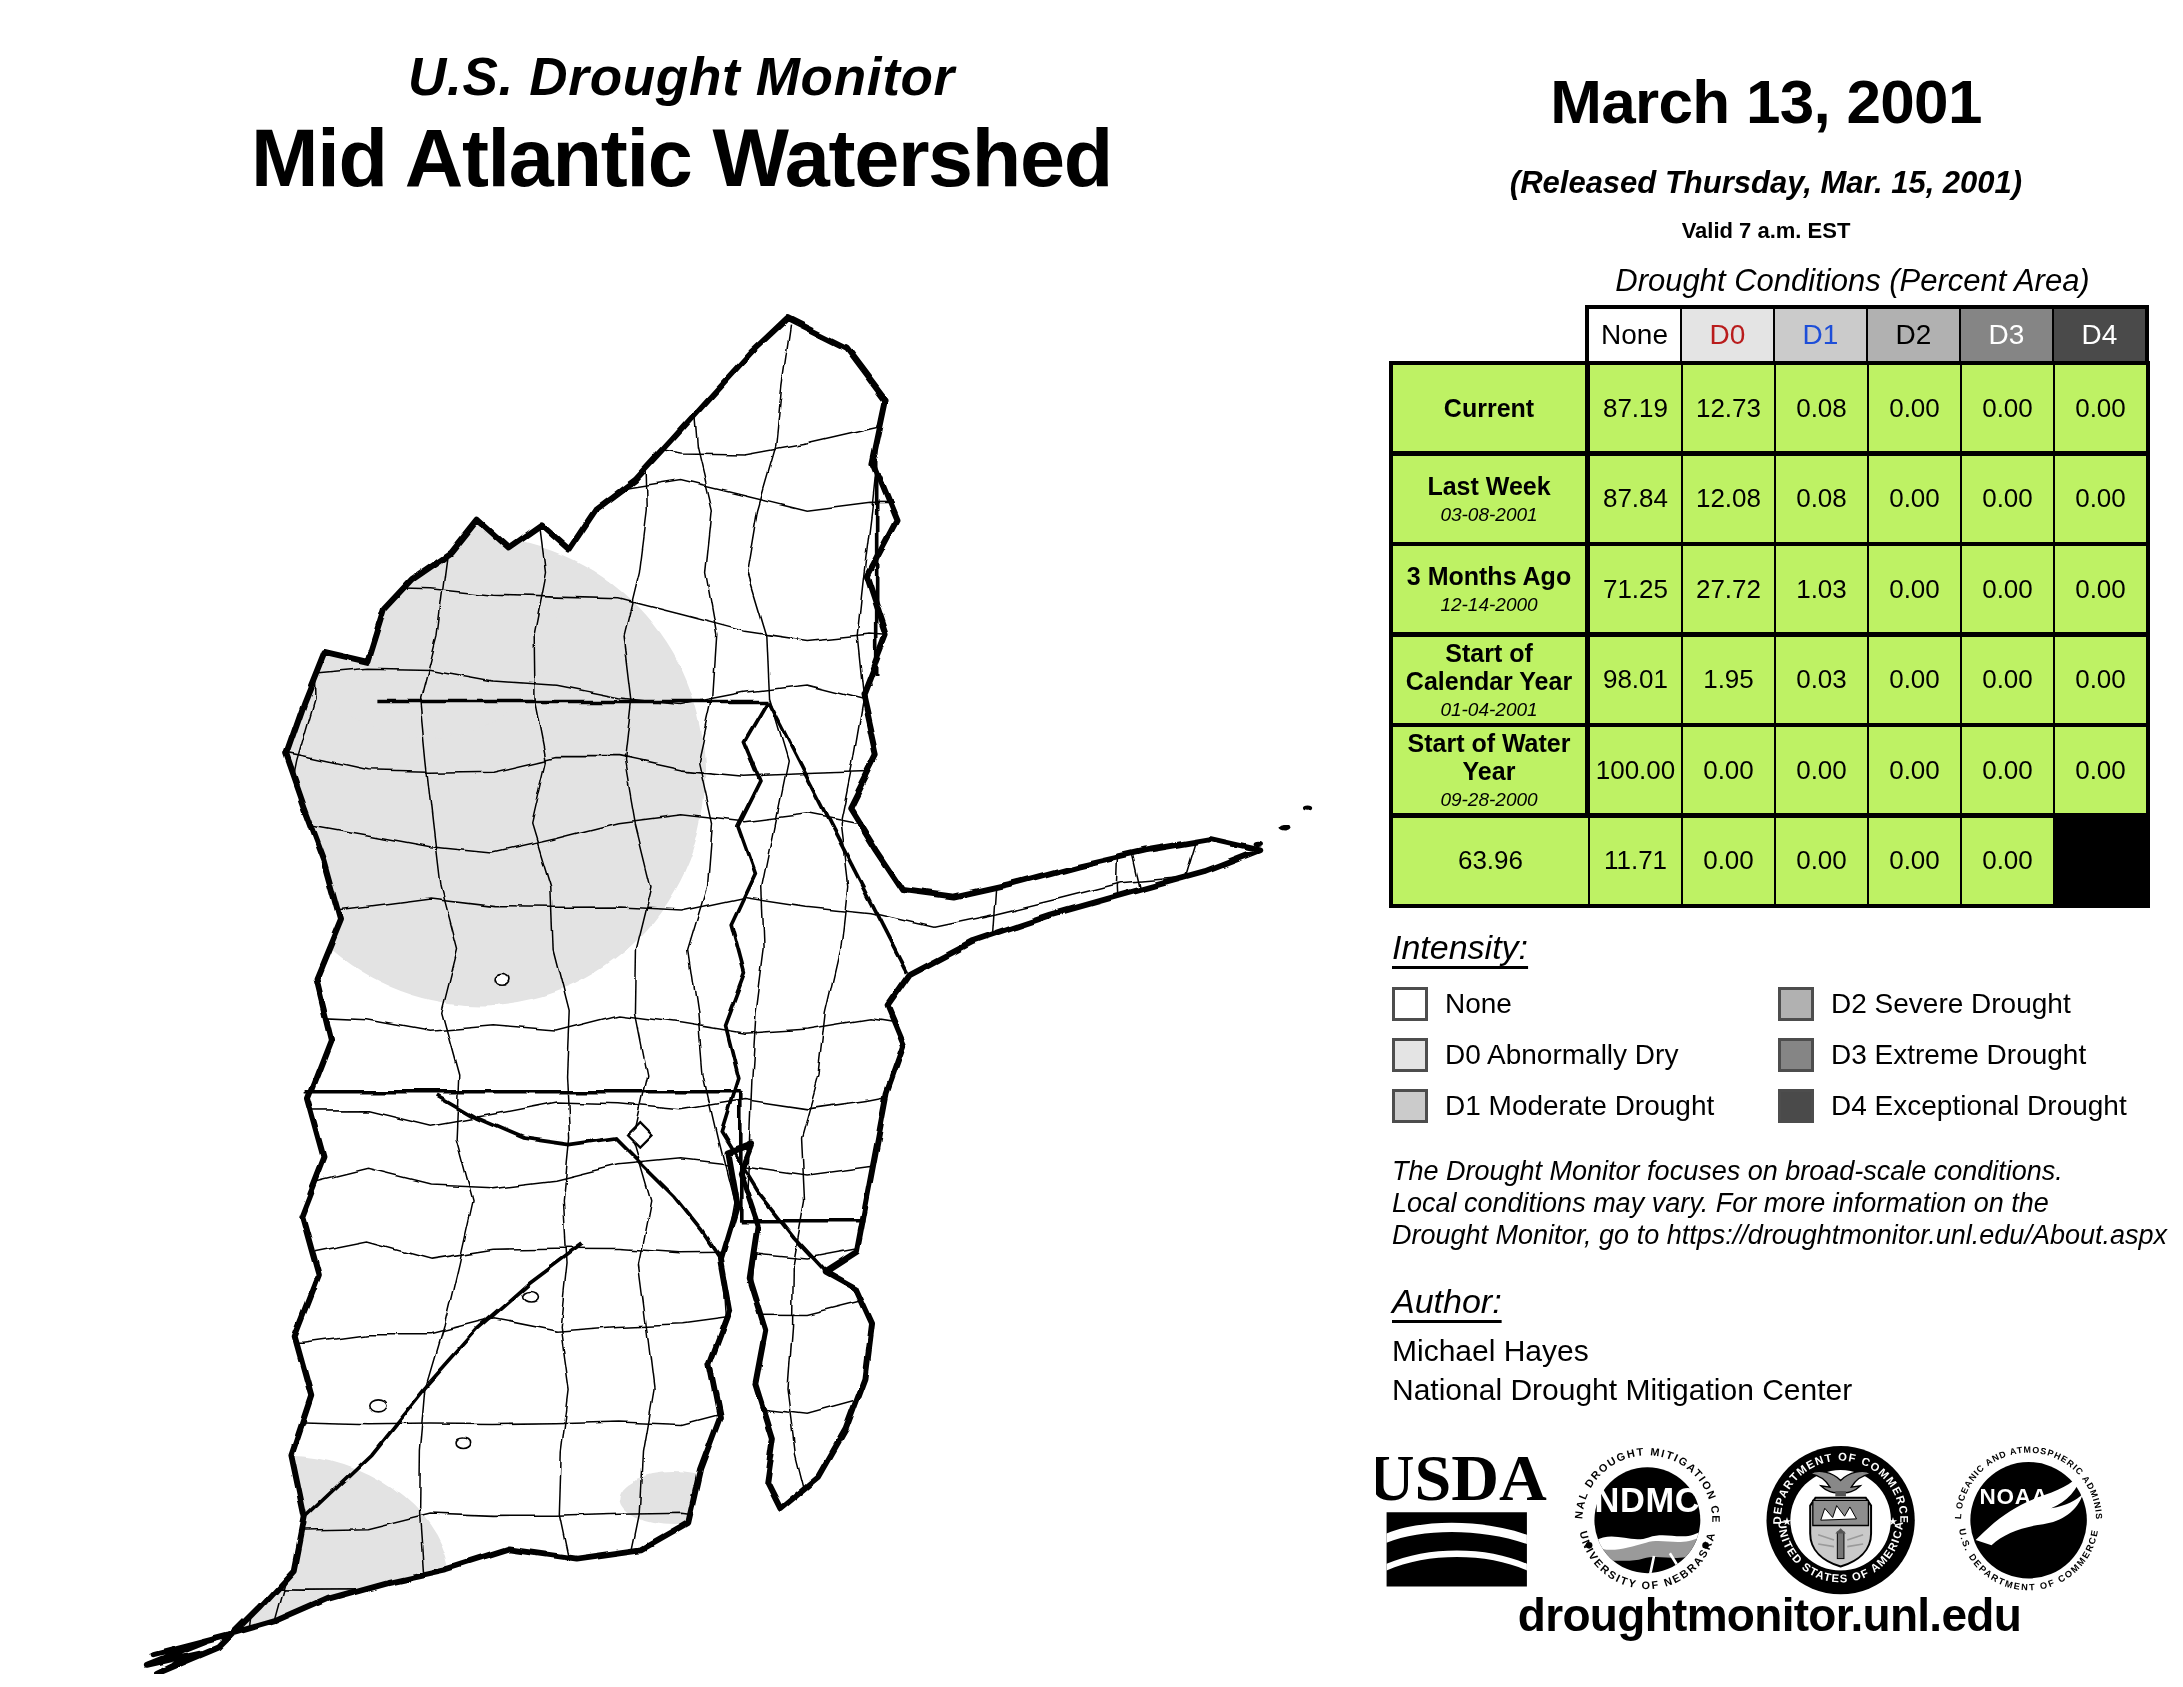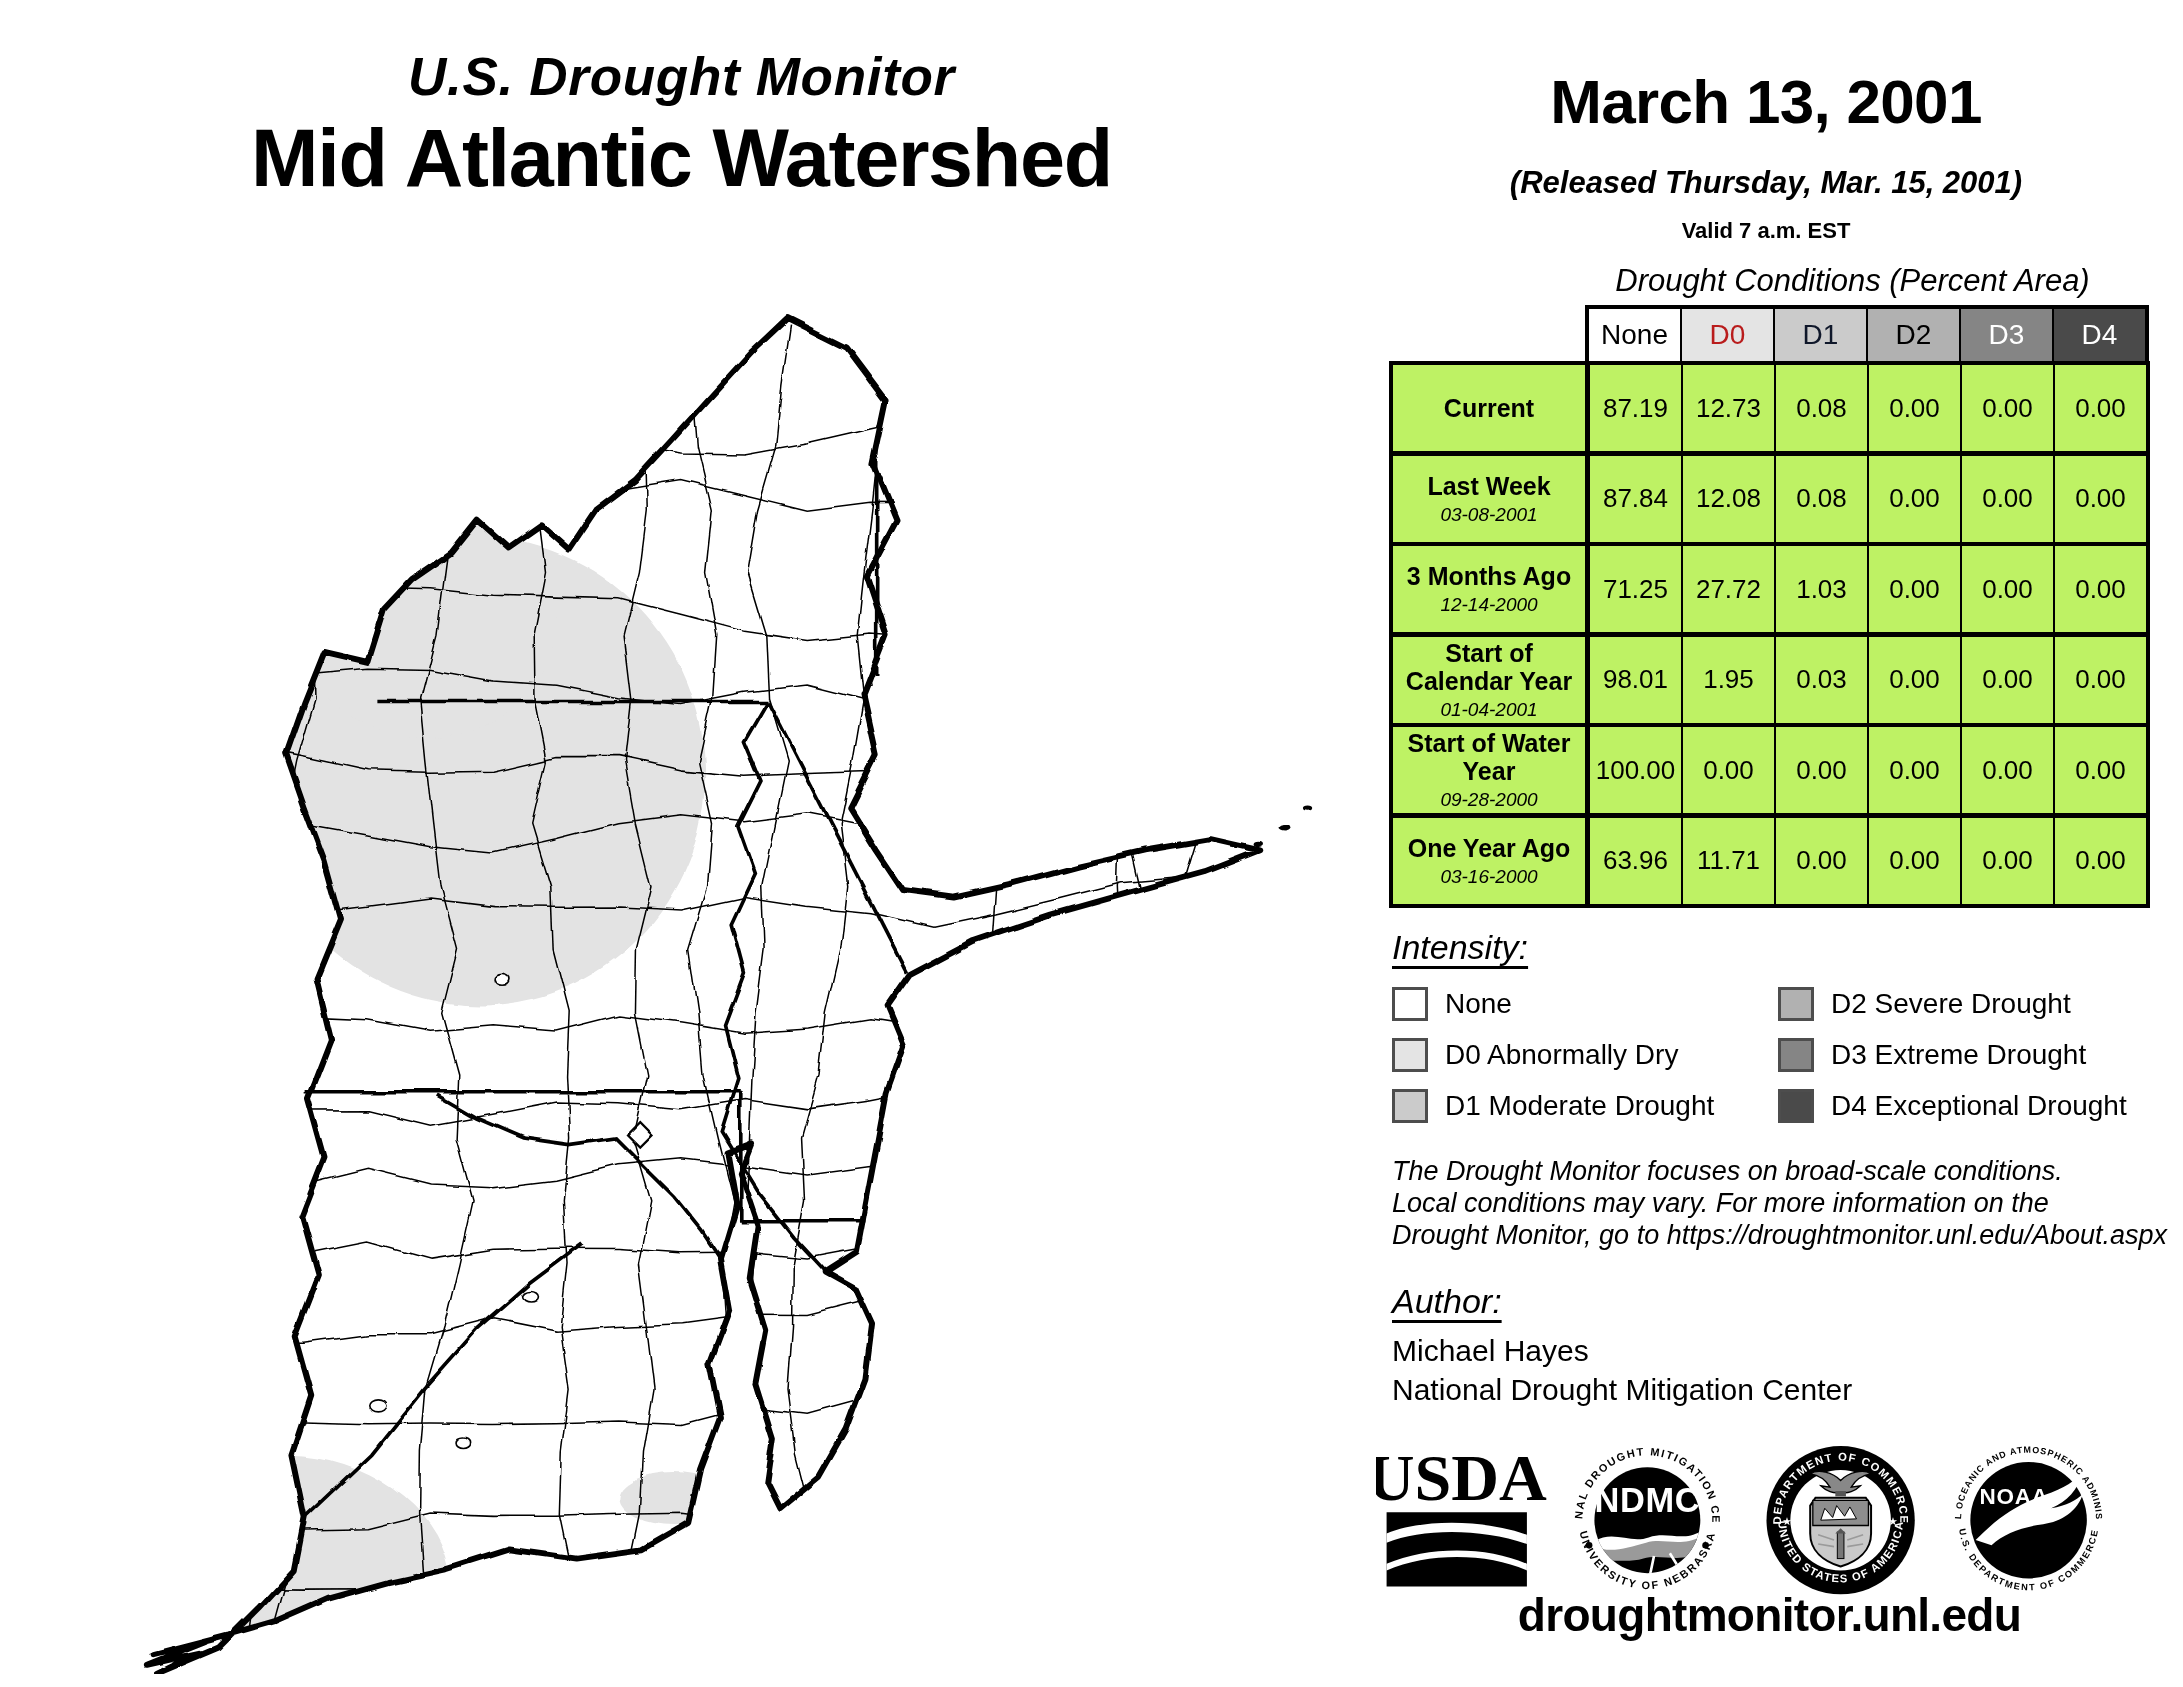--- a/index.html
+++ b/index.html
@@ -157,21 +157,21 @@
     <div class="date-line">March 13, 2001</div>
     <div class="released-line">(Released Thursday, Mar. 15, 2001)</div>
     <div class="valid-line">Valid 7 a.m. EST</div>
   </div>
 
   <div class="tbl-title">Drought Conditions (Percent Area)</div>
 
   <div class="thead">
     <div class="hcell" style="background: rgb(255, 255, 255); color: rgb(0, 0, 0);">None</div>
     <div class="hcell" style="background: rgb(228, 228, 228); color: #b91c1c;">D0</div>
-    <div class="hcell" style="background: rgb(203, 203, 203); color: #0f172a;">D1</div>
+    <div class="hcell" style="background: rgb(203, 203, 203); color: #1d4ed8;">D1</div>
     <div class="hcell" style="background: rgb(177, 177, 177); color: rgb(0, 0, 0);">D2</div>
     <div class="hcell" style="background: rgb(133, 133, 133); color: rgb(255, 255, 255);">D3</div>
     <div class="hcell" style="background: rgb(74, 74, 74); color: rgb(255, 255, 255);">D4</div>
   </div>
 
   <div class="tbody">
 
     <div class="cell lbl">
         <div class="rlabel">Current</div>
       </div>
@@ -219,24 +219,20 @@
         <div class="rlabel">Start of Water Year</div>
         <div class="rdate">09-28-2000</div>
       </div>
     <div class="cell val">100.00</div>
     <div class="cell val">0.00</div>
     <div class="cell val">0.00</div>
     <div class="cell val">0.00</div>
     <div class="cell val">0.00</div>
     <div class="cell val">0.00</div>
 
-    <div class="cell lbl">
-        <div class="rlabel">One Year Ago</div>
-        <div class="rdate">03-16-2000</div>
-      </div>
     <div class="cell val">63.96</div>
     <div class="cell val">11.71</div>
     <div class="cell val">0.00</div>
     <div class="cell val">0.00</div>
     <div class="cell val">0.00</div>
     <div class="cell val">0.00</div>
   </div>
 
   <div class="intensity-title">Intensity:</div>
   <div class="legend-col legend-left">

